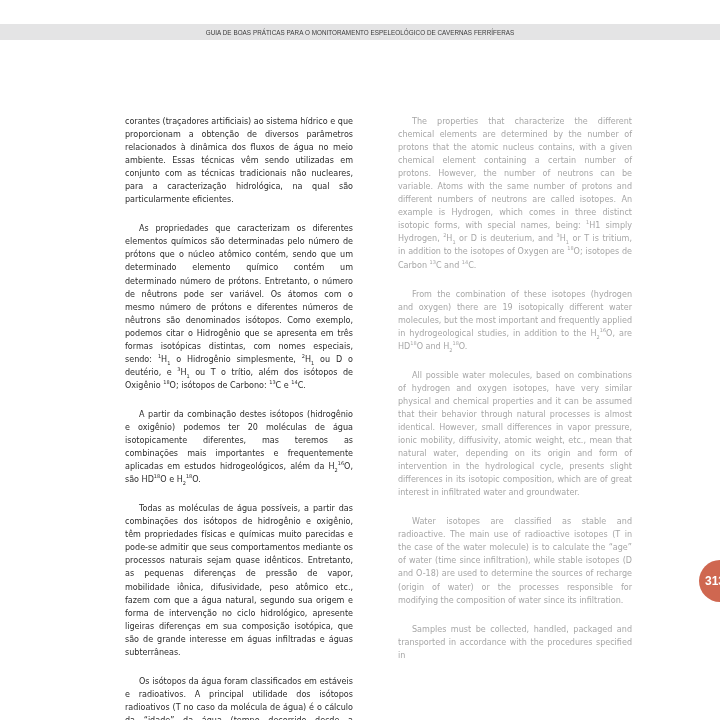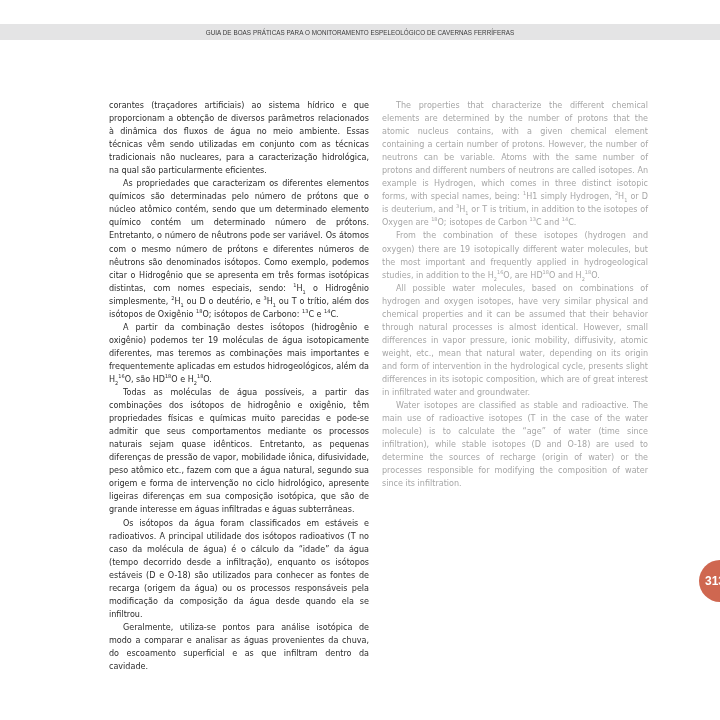--- a/index.html
+++ b/index.html
@@ -1,45 +1,46 @@
 <!DOCTYPE html>
 <html><head>
 <meta charset="utf-8">
 <style>
   html,body{margin:0;padding:0;}
   body{width:720px;height:720px;background:#ffffff;position:relative;overflow:hidden;font-family:"DejaVu Sans",sans-serif;}
   .header-bar{position:absolute;left:0;top:24px;width:720px;height:16px;background:#e4e4e5;display:flex;align-items:center;justify-content:center;}
   .header-bar span{font-family:"Liberation Sans",sans-serif;font-size:6.3px;color:#3a3a3a;letter-spacing:0.05px;}
   .col{position:absolute;top:99px;font-size:8.05px;line-height:13.05px;text-align:justify;}
-  .col p{margin:0;text-indent:14px;}
+  .col p{margin:16px;text-indent:14px;}
   .col p.noindent{text-indent:0;}
   .col-left{left:109px;width:260px;color:#2b2b2b;}
   .col-right{left:382px;width:266px;color:#a6a6a6;}
   sup,sub{font-size:5px;line-height:0;}
   .page-badge{position:absolute;left:699px;top:560px;width:42px;height:42px;border-radius:50%;background:#cf6750;}
   .page-badge span{position:absolute;left:6px;top:14px;font-family:"Liberation Sans",sans-serif;font-size:12px;font-weight:bold;color:#ffffff;}
 </style>
 </head>
 <body>
 
 <div class="header-bar">
   <span>GUIA DE BOAS PRÁTICAS PARA O MONITORAMENTO ESPELEOLÓGICO DE CAVERNAS FERRÍFERAS</span>
 </div>
 
 <div class="col col-left">
   <p class="noindent">corantes (traçadores artificiais) ao sistema hídrico e que proporcionam a obtenção de diversos parâmetros relacionados à dinâmica dos fluxos de água no meio ambiente. Essas técnicas vêm sendo utilizadas em conjunto com as técnicas tradicionais não nucleares, para a caracterização hidrológica, na qual são particularmente eficientes.</p>
   <p><span>As propriedades que caracterizam os diferentes elementos químicos são determinadas pelo número de prótons que o núcleo atômico contém, sendo que um determinado elemento químico contém um determinado número de prótons. Entretanto, o número de nêutrons pode ser variável. Os átomos com o mesmo número de prótons e diferentes números de nêutrons são denominados isótopos. Como exemplo, podemos citar o Hidrogênio que se apresenta em três formas isotópicas distintas, com nomes especiais, sendo:</span> <sup>1</sup><span>H</span><sub>1</sub><span> o Hidrogênio simplesmente, </span><sup>2</sup><span>H</span><sub>1</sub><span> ou D o deutério, e </span><sup>3</sup><span>H</span><sub>1</sub><span> ou T o trítio, além dos isótopos de Oxigênio </span><sup>18</sup><span>O; isótopos de Carbono: </span><sup>13</sup><span>C e </span><sup>14</sup><span>C.</span></p>
-  <p><span>A partir da combinação destes isótopos (hidrogênio e oxigênio) podemos ter 19 moléculas de água isotopicamente diferentes, mas teremos as combinações mais importantes e frequentemente aplicadas em estudos hidrogeológicos, além da</span> <span>H</span><sub>2</sub><sup>16</sup><span>O, são HD</span><sup>18</sup><span>O e H</span><sub>2</sub><sup>18</sup><span>O.</span></p>
+  <p><span>A partir da combinação destes isótopos (hidrogênio e oxigênio) podemos ter 20 moléculas de água isotopicamente diferentes, mas teremos as combinações mais importantes e frequentemente aplicadas em estudos hidrogeológicos, além da</span> <span>H</span><sub>2</sub><sup>16</sup><span>O, são HD</span><sup>18</sup><span>O e H</span><sub>2</sub><sup>18</sup><span>O.</span></p>
   <p>Todas as moléculas de água possíveis, a partir das combinações dos isótopos de hidrogênio e oxigênio, têm propriedades físicas e químicas muito parecidas e pode-se admitir que seus comportamentos mediante os processos naturais sejam quase idênticos. Entretanto, as pequenas diferenças de pressão de vapor, mobilidade iônica, difusividade, peso atômico etc., fazem com que a água natural, segundo sua origem e forma de intervenção no ciclo hidrológico, apresente ligeiras diferenças em sua composição isotópica, que são de grande interesse em águas infiltradas e águas subterrâneas.</p>
   <p>Os isótopos da água foram classificados em estáveis e radioativos. A principal utilidade dos isótopos radioativos (T no caso da molécula de água) é o cálculo da “idade” da água (tempo decorrido desde a infiltração), enquanto os isótopos estáveis (D e O-18) são utilizados para conhecer as fontes de recarga (origem da água) ou os processos responsáveis pela modificação da composição da água desde quando ela se infiltrou.</p>
   <p>Geralmente, utiliza-se pontos para análise isotópica de modo a comparar e analisar as águas provenientes da chuva, do escoamento superficial e as que infiltram dentro da cavidade.</p>
 </div>
 
 <div class="col col-right">
   <p><span>The properties that characterize the different chemical elements are determined by the number of protons that the atomic nucleus contains, with a given chemical element containing a certain number of protons. However, the number of neutrons can be variable. Atoms with the same number of protons and different numbers of neutrons are called isotopes. An example is Hydrogen, which comes in three distinct isotopic forms, with special names, being:</span> <sup>1</sup><span>H1 simply Hydrogen, </span><sup>2</sup><span>H</span><sub>1</sub><span> or D is deuterium, and </span><sup>3</sup><span>H</span><sub>1</sub><span> or T is tritium, in addition to the isotopes of Oxygen are </span><sup>18</sup><span>O; isotopes de Carbon </span><sup>13</sup><span>C and </span><sup>14</sup><span>C.</span></p>
   <p><span>From the combination of these isotopes (hydrogen and oxygen) there are 19 isotopically different water molecules, but the most important and frequently applied in hydrogeological studies, in addition to the</span> <span>H</span><sub>2</sub><sup>16</sup><span>O, are HD</span><sup>18</sup><span>O and H</span><sub>2</sub><sup>18</sup><span>O.</span></p>
   <p>All possible water molecules, based on combinations of hydrogen and oxygen isotopes, have very similar physical and chemical properties and it can be assumed that their behavior through natural processes is almost identical. However, small differences in vapor pressure, ionic mobility, diffusivity, atomic weight, etc., mean that natural water, depending on its origin and form of intervention in the hydrological cycle, presents slight differences in its isotopic composition, which are of great interest in infiltrated water and groundwater.</p>
   <p>Water isotopes are classified as stable and radioactive. The main use of radioactive isotopes (T in the case of the water molecule) is to calculate the “age” of water (time since infiltration), while stable isotopes (D and O-18) are used to determine the sources of recharge (origin of water) or the processes responsible for modifying the composition of water since its infiltration.</p>
+  <p>Samples must be collected, handled, packaged and transported in accordance with the procedures specified in</p>
 </div>
 
 <div class="page-badge">
   <span>313</span>
 </div>
 
 </body></html>

